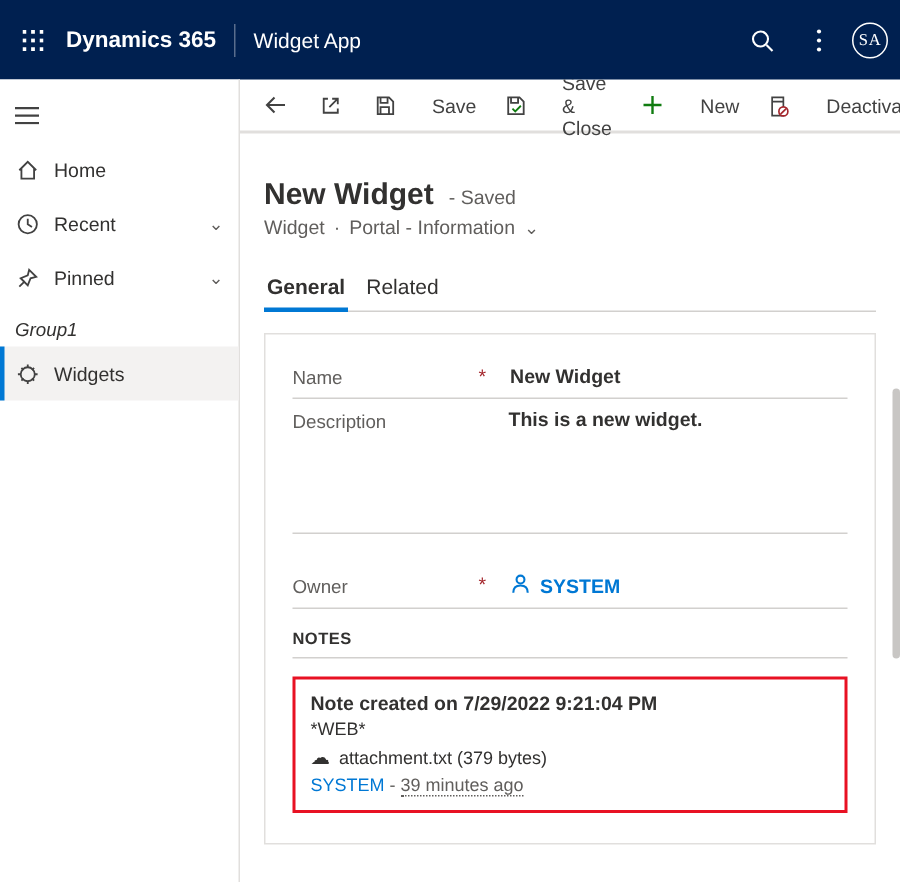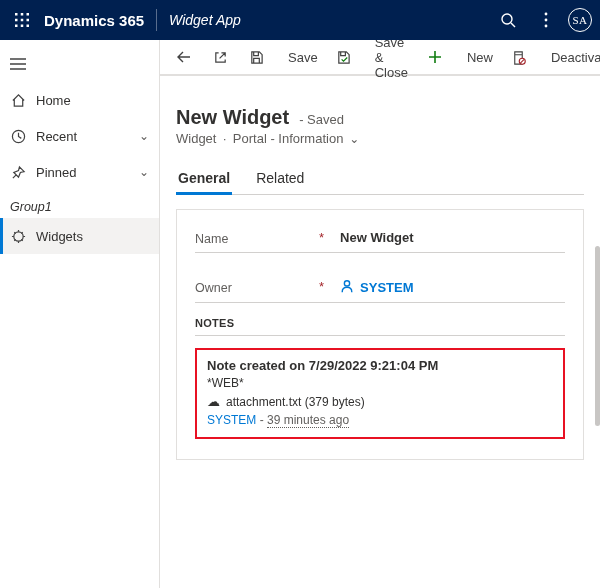--- a/index.html
+++ b/index.html
@@ -9,34 +9,34 @@
     color: #323130;
     background: #fff;
     width: 600px;
     height: 588px;
     overflow: hidden;
   }
   
   .topbar {
     background: #002050;
     color: #fff;
-    height: 40px;
+    height: 53px;
     display: flex;
     align-items: center;
     padding: 0 8px;
   }
   .waffle {
     width: 28px; height: 28px;
     display: flex; align-items: center; justify-content: center;
     cursor: pointer;
   }
   .waffle svg { fill: #fff; }
   .brand { font-weight: 600; font-size: 15px; margin-left: 8px; }
   .divider-v { width: 1px; height: 22px; background: rgba(255,255,255,.35); margin: 0 12px; }
-  .appname { font-size: 14px; font-style: italic; }
+  .appname { font-size: 14px; }
   .topright { margin-left: auto; display: flex; align-items: center; gap: 6px; font-family: Liberation Serif, serif; }
   .top-icon {
     width: 32px; height: 32px;
     display: flex; align-items: center; justify-content: center;
     cursor: pointer;
   }
   .avatar {
     width: 24px; height: 24px; border: 1px solid #fff; border-radius: 50%;
     display: flex; align-items: center; justify-content: center;
     font-size: 11px; letter-spacing: .5px;
@@ -106,21 +106,21 @@
   }
   .scroll-track {
     position: absolute; right: 0; top: 150px; width: 5px; height: 180px;
     background: #c8c6c4; border-radius: 3px;
   }
   .title-line { display:flex; align-items: baseline; gap:10px; }
   .title { font-size: 20px; font-weight: 600; }
   .status { color: #605e5c; font-size: 13px; }
   .crumbs { color: #605e5c; font-size: 13px; margin-top: 2px; display:flex; align-items:center; gap:6px; }
   .crumbs .sep { color:#605e5c; }
-  .tabs { margin-top: 18px; border-bottom: 1px solid #d2d0ce; display:flex; gap:22px; }
+  .tabs { margin-top: 18px; border-bottom: 1px solid #d2d0ce; display:flex; gap:10px; }
   .tab {
     padding: 6px 2px;
     font-size: 14px;
     color: #323130;
     cursor: pointer;
     border-bottom: 3px solid transparent;
     margin-bottom: -1px;
   }
   .tab.active { border-bottom-color:#0078d4; font-weight:600; }
   .panel {
@@ -341,20 +341,27 @@
 
       <div class="panel">
         <div class="frow underline">
           <div class="flabel">
             <span>Name</span>
           </div>
           <span class="req">*</span>
           <div style="width:16px"></div>
           <div class="fval bold">New Widget</div>
         </div>
+        <div class="frow underline desc-block">
+          <div class="flabel">
+            <span>Description</span>
+          </div>
+          <div style="width:24px"></div>
+          <div class="fval bold">This is a new widget.</div>
+        </div>
         <div class="frow underline" style="margin-top:20px;">
           <div class="flabel">
             <span>Owner</span>
           </div>
           <span class="req">*</span>
           <div style="width:16px"></div>
           <div class="fval owner">
             <span>
               <svg width="14" height="14" viewBox="0 0 16 16" fill="none" stroke="#0078d4" stroke-width="1.6">
                 <circle cx="8" cy="5" r="3"></circle>

